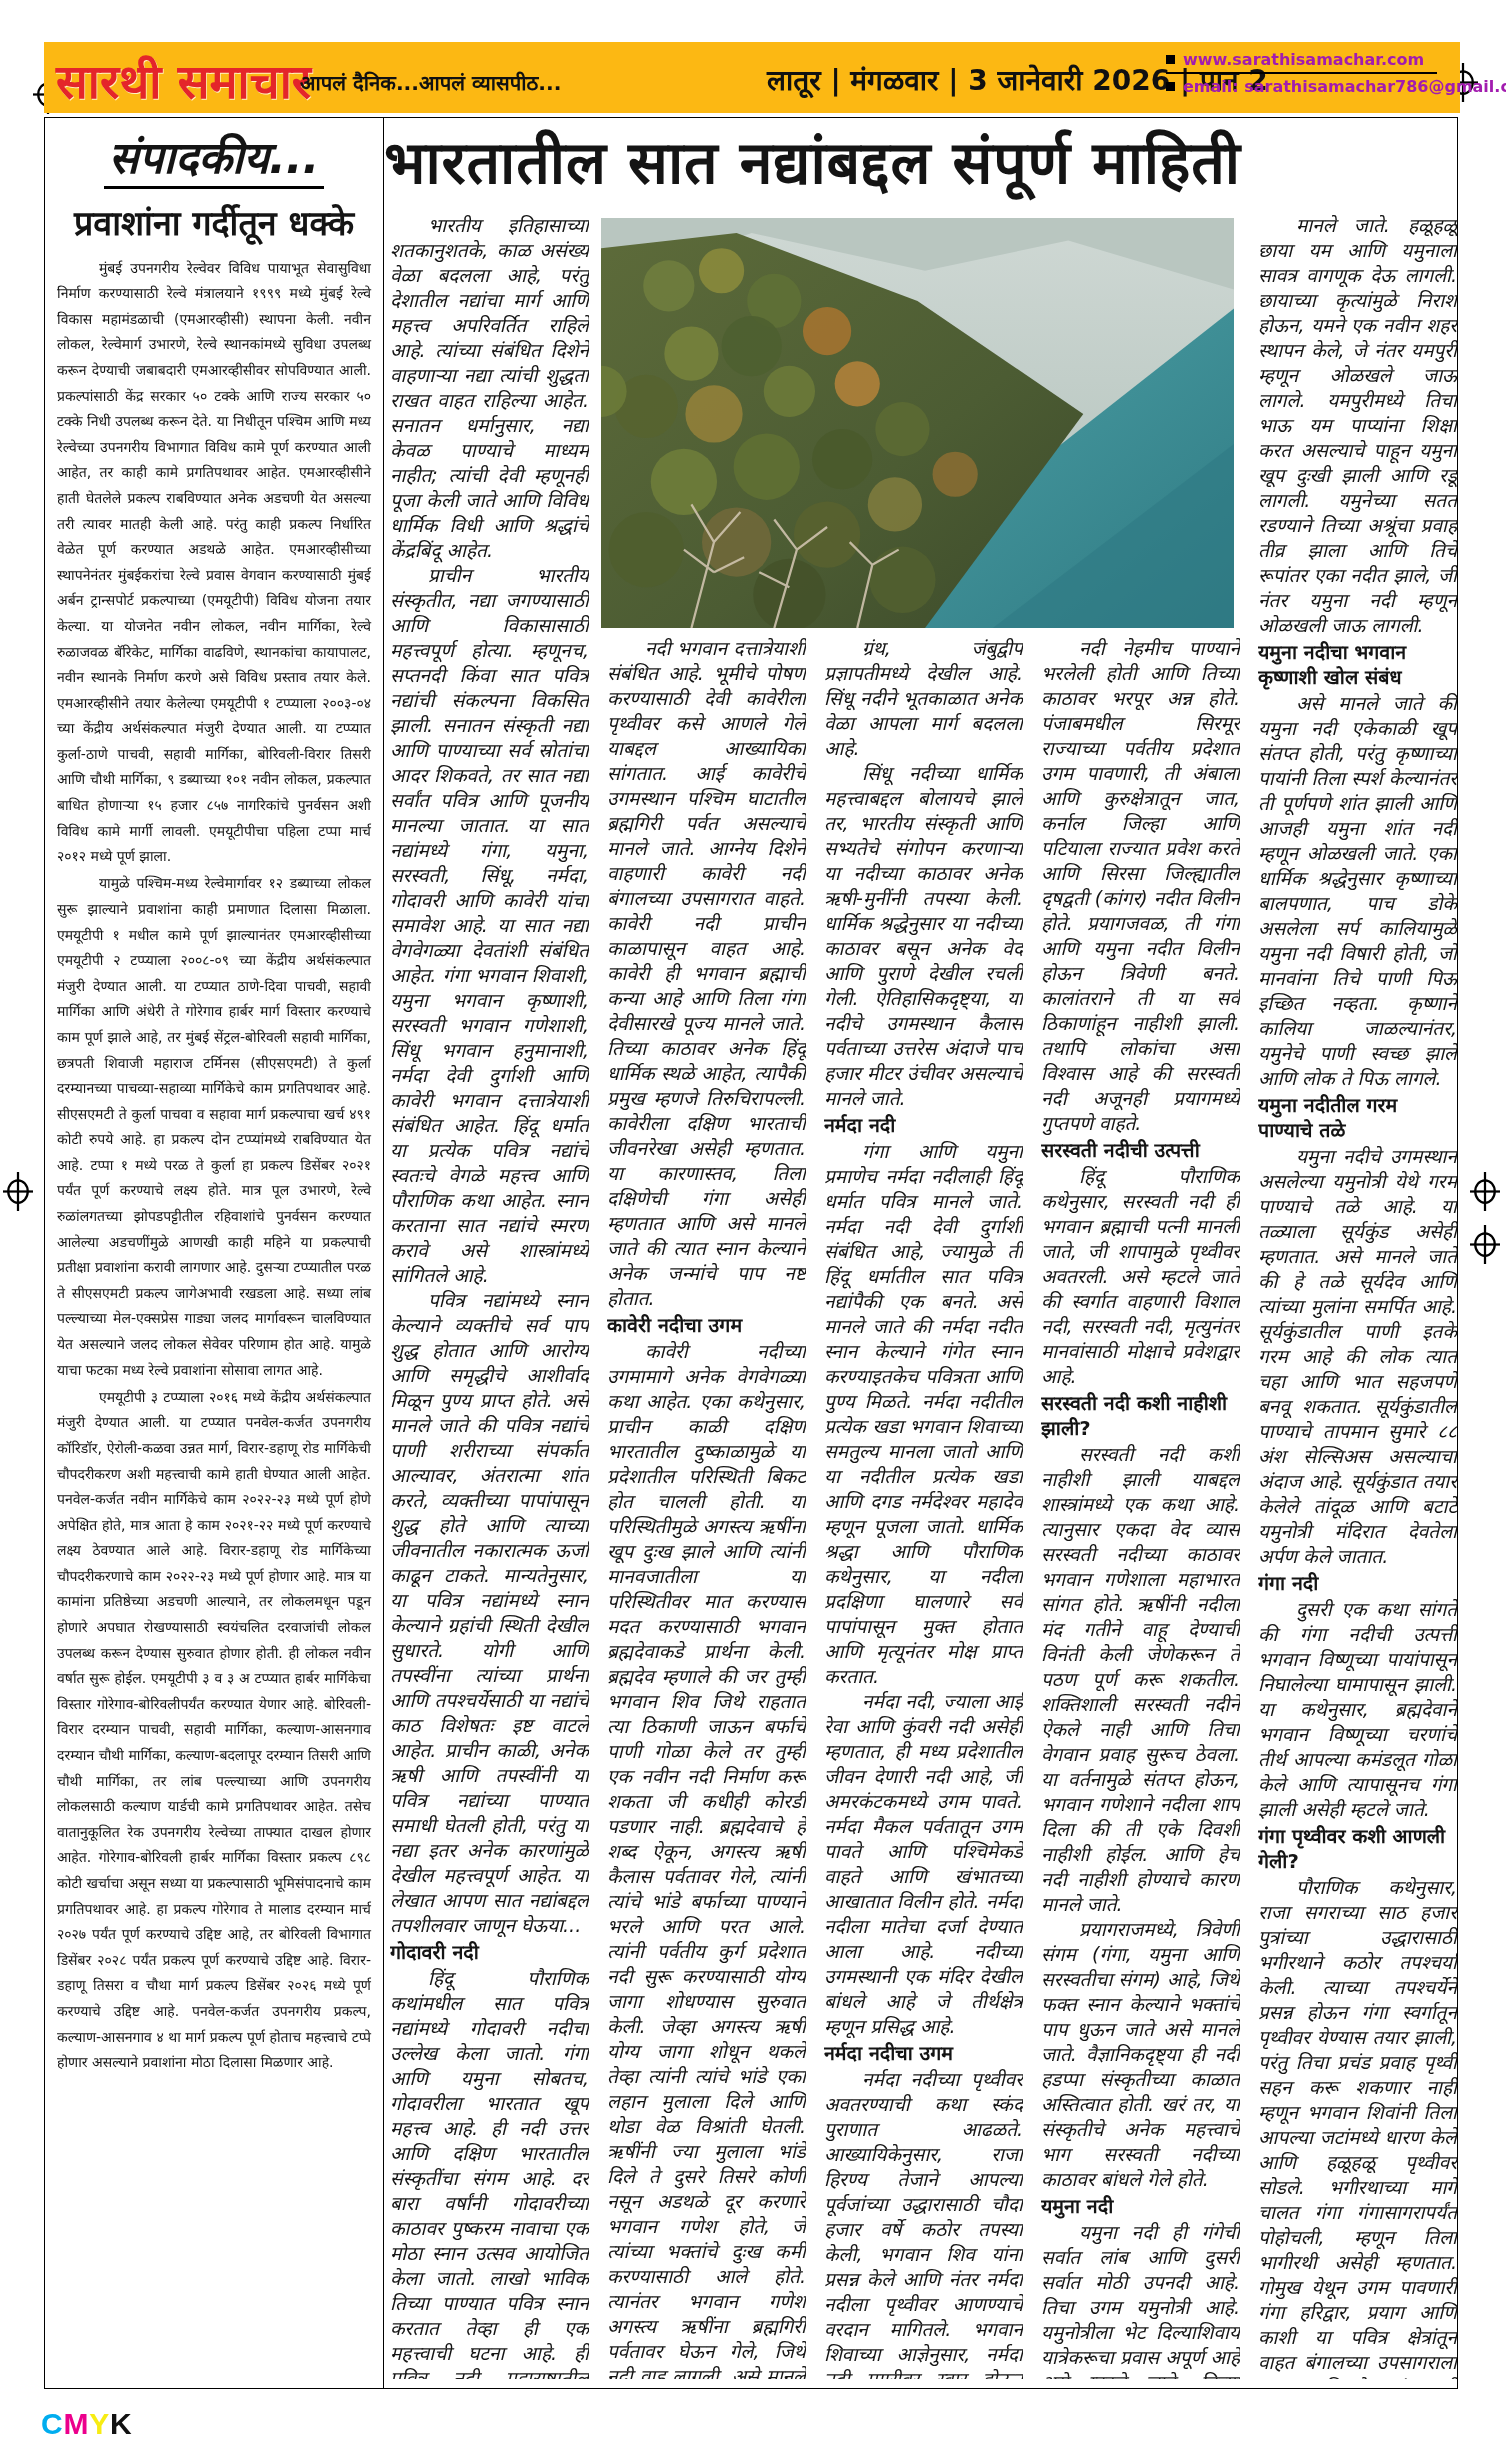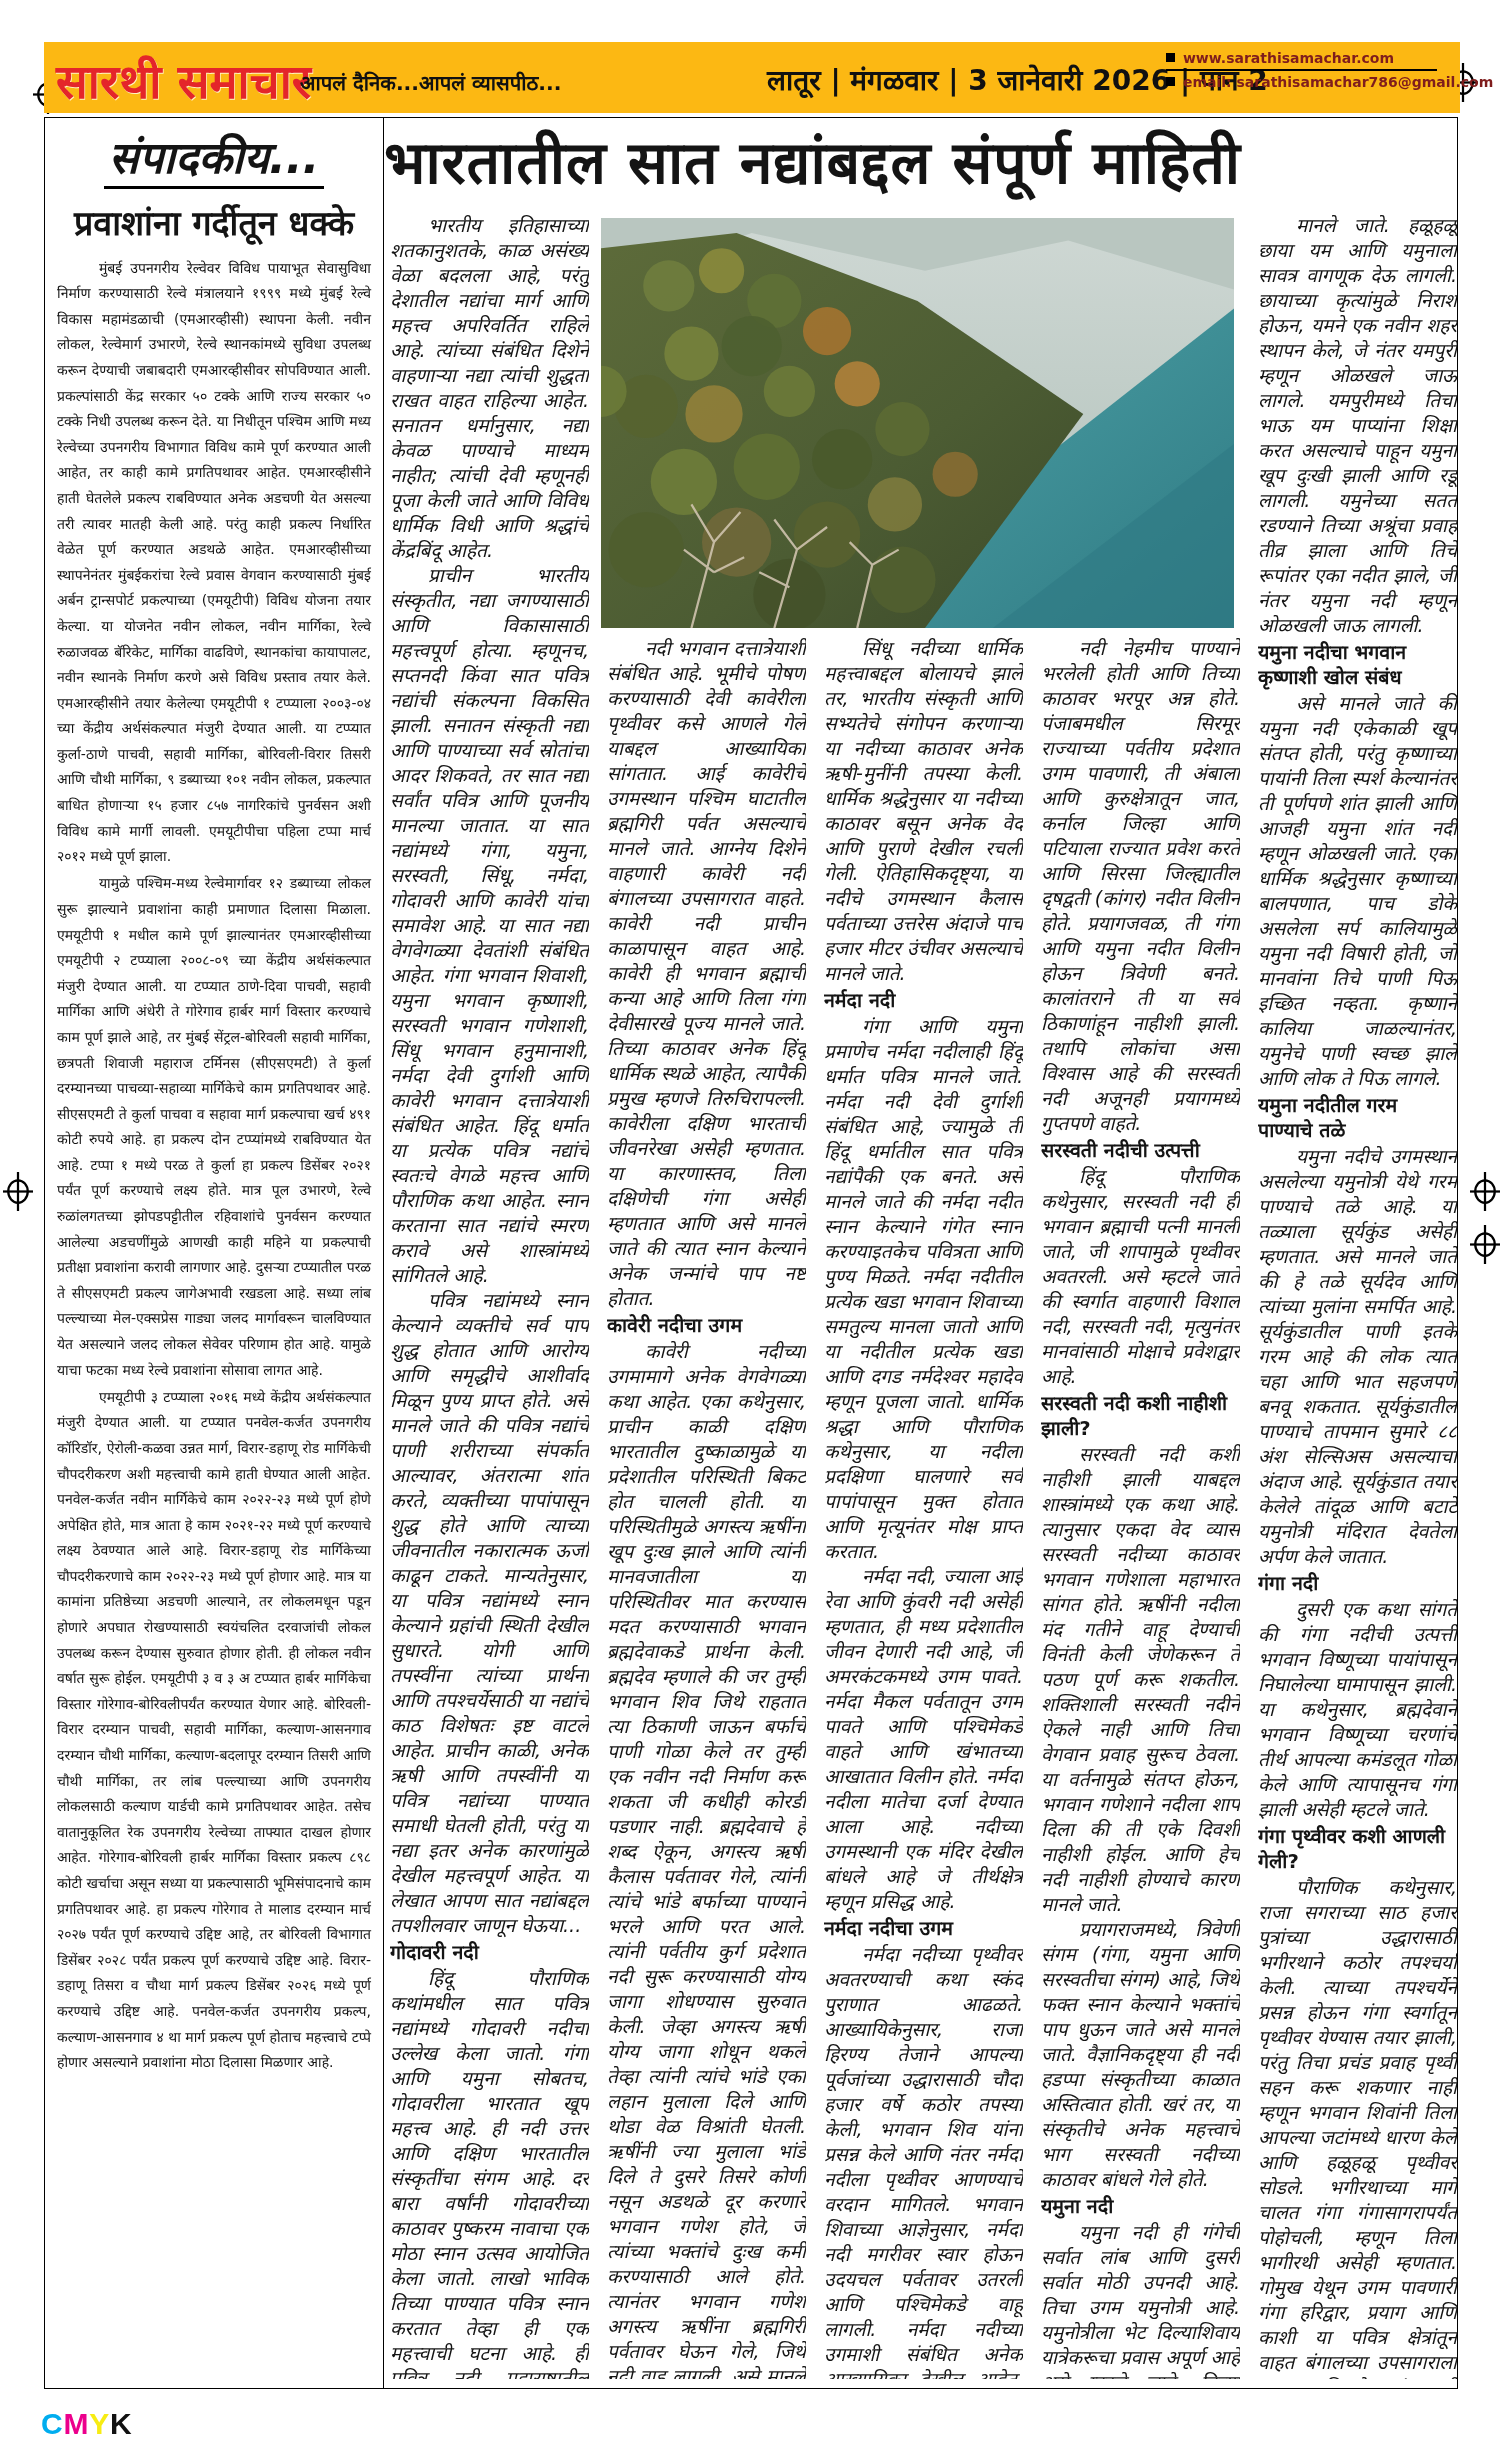--- a/index.html
+++ b/index.html
@@ -10,21 +10,21 @@
   .regmark svg{display:block;}
   .cmyk{position:absolute;font-family:"Liberation Sans","DejaVu Sans",sans-serif;
         font-weight:bold;font-size:30px;letter-spacing:0.8px;}
   
   .band{position:absolute;left:44px;top:42px;width:1416px;height:71px;background:#FCB813;}
   .mast-title{position:absolute;left:12px;top:6px;font-size:47px;font-weight:bold;
               color:#E4252A;white-space:nowrap;text-shadow:0.8px 0.8px 0 #fff3c4;}
   .mast-tag{position:absolute;left:256px;top:25.6px;font-size:20.3px;font-weight:bold;color:#111;white-space:nowrap;}
   .mast-date{position:absolute;left:723px;top:18px;width:422px;text-align:center;
              font-size:28px;font-weight:bold;color:#111;white-space:nowrap;}
-  .mast-contact{position:absolute;right:22.6px;top:7.5px;width:271px;font-size:14px;font-weight:bold;color:#7f1d1d;}
+  .mast-contact{position:absolute;right:22.6px;top:7.5px;width:271px;font-size:16px;font-weight:bold;color:#a21caf;}
   .mast-contact .row{display:flex;align-items:center;gap:7.5px;white-space:nowrap;}
   .mast-contact .rule{height:2.3px;background:#000;margin:3px 0;}
   .sq{display:inline-block;width:9px;height:9px;background:#000;flex:0 0 auto;}
   
   .frame{position:absolute;left:44px;top:117px;width:1414px;height:2272px;border:1.5px solid #000;box-sizing:border-box;padding-left:26px;}
   
   .editorial{position:absolute;left:0;top:0;width:339px;height:100%;border-right:1.5px solid #000;
              box-sizing:border-box;padding:6px 12px;overflow:hidden;}
   .ed-kicker{text-align:center;font-size:44px;font-weight:bold;font-style:italic;margin:1.5px 0 7.5px;}
   .ed-kicker span{border-bottom:3.8px solid #000;padding:0 4.5px 3px;}
@@ -190,20 +190,21 @@
             <p>पवित्र नद्यांमध्ये स्नान केल्याने व्यक्तीचे सर्व पाप शुद्ध होतात आणि आरोग्य आणि समृद्धीचे आशीर्वाद मिळून पुण्य प्राप्त होते. असे मानले जाते की पवित्र नद्यांचे पाणी शरीराच्या संपर्कात आल्यावर, अंतरात्मा शांत करते, व्यक्तीच्या पापांपासून शुद्ध होते आणि त्याच्या जीवनातील नकारात्मक ऊर्जा काढून टाकते. मान्यतेनुसार, या पवित्र नद्यांमध्ये स्नान केल्याने ग्रहांची स्थिती देखील सुधारते. योगी आणि तपस्वींना त्यांच्या प्रार्थना आणि तपश्चर्येसाठी या नद्यांचे काठ विशेषतः इष्ट वाटले आहेत. प्राचीन काळी, अनेक ऋषी आणि तपस्वींनी या पवित्र नद्यांच्या पाण्यात समाधी घेतली होती, परंतु या नद्या इतर अनेक कारणांमुळे देखील महत्त्वपूर्ण आहेत. या लेखात आपण सात नद्यांबद्दल तपशीलवार जाणून घेऊया...</p>
             <div class="subhead">गोदावरी नदी</div>
             <p>हिंदू पौराणिक कथांमधील सात पवित्र नद्यांमध्ये गोदावरी नदीचा उल्लेख केला जातो. गंगा आणि यमुना सोबतच, गोदावरीला भारतात खूप महत्त्व आहे. ही नदी उत्तर आणि दक्षिण भारतातील संस्कृतींचा संगम आहे. दर बारा वर्षांनी गोदावरीच्या काठावर पुष्करम नावाचा एक मोठा स्नान उत्सव आयोजित केला जातो. लाखो भाविक तिच्या पाण्यात पवित्र स्नान करतात तेव्हा ही एक महत्त्वाची घटना आहे. ही पवित्र नदी महाराष्ट्रातील नाशिक जिल्ह्यातील त्र्यंबकेश्वरजवळ मध्य भारतातील पश्चिम घाटात उगम पावते आणि आंध्र प्रदेशातील पश्चिम गोदावरी आणि पूर्व गोदावरी जिल्ह्यांमधून वाहते आणि बंगालच्या उपसागरात वाहते. गंगेनंतर, ही देशातील दुसरी सर्वात लांब नदी आहे (१,४६५ किलोमीटर). त्र्यंबकेश्वर, भद्राचलम आणि नांदेड सारखी प्रमुख तीर्थस्थळे तिच्या काठावर आहेत.</p>
           </div>
         <div class="col c2">
             <p>नदी भगवान दत्तात्रेयाशी संबंधित आहे. भूमीचे पोषण करण्यासाठी देवी कावेरीला पृथ्वीवर कसे आणले गेले याबद्दल आख्यायिका सांगतात. आई कावेरीचे उगमस्थान पश्चिम घाटातील ब्रह्मगिरी पर्वत असल्याचे मानले जाते. आग्नेय दिशेने वाहणारी कावेरी नदी बंगालच्या उपसागरात वाहते. कावेरी नदी प्राचीन काळापासून वाहत आहे. कावेरी ही भगवान ब्रह्माची कन्या आहे आणि तिला गंगा देवीसारखे पूज्य मानले जाते. तिच्या काठावर अनेक हिंदू धार्मिक स्थळे आहेत, त्यापैकी प्रमुख म्हणजे तिरुचिरापल्ली. कावेरीला दक्षिण भारताची जीवनरेखा असेही म्हणतात. या कारणास्तव, तिला दक्षिणेची गंगा असेही म्हणतात आणि असे मानले जाते की त्यात स्नान केल्याने अनेक जन्मांचे पाप नष्ट होतात.</p>
             <div class="subhead">कावेरी नदीचा उगम</div>
             <p>कावेरी नदीच्या उगमामागे अनेक वेगवेगळ्या कथा आहेत. एका कथेनुसार, प्राचीन काळी दक्षिण भारतातील दुष्काळामुळे या प्रदेशातील परिस्थिती बिकट होत चालली होती. या परिस्थितीमुळे अगस्त्य ऋषींना खूप दुःख झाले आणि त्यांनी मानवजातीला या परिस्थितीवर मात करण्यास मदत करण्यासाठी भगवान ब्रह्मदेवाकडे प्रार्थना केली. ब्रह्मदेव म्हणाले की जर तुम्ही भगवान शिव जिथे राहतात त्या ठिकाणी जाऊन बर्फाचे पाणी गोळा केले तर तुम्ही एक नवीन नदी निर्माण करू शकता जी कधीही कोरडी पडणार नाही. ब्रह्मदेवाचे हे शब्द ऐकून, अगस्त्य ऋषी कैलास पर्वतावर गेले, त्यांनी त्यांचे भांडे बर्फाच्या पाण्याने भरले आणि परत आले. त्यांनी पर्वतीय कुर्ग प्रदेशात नदी सुरू करण्यासाठी योग्य जागा शोधण्यास सुरुवात केली. जेव्हा अगस्त्य ऋषी योग्य जागा शोधून थकले तेव्हा त्यांनी त्यांचे भांडे एका लहान मुलाला दिले आणि थोडा वेळ विश्रांती घेतली. ऋषींनी ज्या मुलाला भांडे दिले ते दुसरे तिसरे कोणी नसून अडथळे दूर करणारे भगवान गणेश होते, जे त्यांच्या भक्तांचे दुःख कमी करण्यासाठी आले होते. त्यानंतर भगवान गणेश अगस्त्य ऋषींना ब्रह्मगिरी पर्वतावर घेऊन गेले, जिथे नदी वाहू लागली. असे मानले जाते की त्यात स्नान केल्याने अनेक जन्मांच्या पापांपैकी एक पाप नष्ट होते.</p>
           </div>
         <div class="col c3">
+            <p>ग्रंथ, जंबुद्वीप प्रज्ञापतीमध्ये देखील आहे. सिंधू नदीने भूतकाळात अनेक वेळा आपला मार्ग बदलला आहे.</p>
             <p>सिंधू नदीच्या धार्मिक महत्त्वाबद्दल बोलायचे झाले तर, भारतीय संस्कृती आणि सभ्यतेचे संगोपन करणाऱ्या या नदीच्या काठावर अनेक ऋषी-मुनींनी तपस्या केली. धार्मिक श्रद्धेनुसार या नदीच्या काठावर बसून अनेक वेद आणि पुराणे देखील रचली गेली. ऐतिहासिकदृष्ट्या, या नदीचे उगमस्थान कैलास पर्वताच्या उत्तरेस अंदाजे पाच हजार मीटर उंचीवर असल्याचे मानले जाते.</p>
             <div class="subhead">नर्मदा नदी</div>
             <p>गंगा आणि यमुना प्रमाणेच नर्मदा नदीलाही हिंदू धर्मात पवित्र मानले जाते. नर्मदा नदी देवी दुर्गाशी संबंधित आहे, ज्यामुळे ती हिंदू धर्मातील सात पवित्र नद्यांपैकी एक बनते. असे मानले जाते की नर्मदा नदीत स्नान केल्याने गंगेत स्नान करण्याइतकेच पवित्रता आणि पुण्य मिळते. नर्मदा नदीतील प्रत्येक खडा भगवान शिवाच्या समतुल्य मानला जातो आणि या नदीतील प्रत्येक खडा आणि दगड नर्मदेश्वर महादेव म्हणून पूजला जातो. धार्मिक श्रद्धा आणि पौराणिक कथेनुसार, या नदीला प्रदक्षिणा घालणारे सर्व पापांपासून मुक्त होतात आणि मृत्यूनंतर मोक्ष प्राप्त करतात.</p>
             <p>नर्मदा नदी, ज्याला आई रेवा आणि कुंवरी नदी असेही म्हणतात, ही मध्य प्रदेशातील जीवन देणारी नदी आहे, जी अमरकंटकमध्ये उगम पावते. नर्मदा मैकल पर्वतातून उगम पावते आणि पश्चिमेकडे वाहते आणि खंभातच्या आखातात विलीन होते. नर्मदा नदीला मातेचा दर्जा देण्यात आला आहे. नदीच्या उगमस्थानी एक मंदिर देखील बांधले आहे जे तीर्थक्षेत्र म्हणून प्रसिद्ध आहे.</p>
             <div class="subhead">नर्मदा नदीचा उगम</div>
             <p>नर्मदा नदीच्या पृथ्वीवर अवतरण्याची कथा स्कंद पुराणात आढळते. आख्यायिकेनुसार, राजा हिरण्य तेजाने आपल्या पूर्वजांच्या उद्धारासाठी चौदा हजार वर्षे कठोर तपस्या केली, भगवान शिव यांना प्रसन्न केले आणि नंतर नर्मदा नदीला पृथ्वीवर आणण्याचे वरदान मागितले. भगवान शिवाच्या आज्ञेनुसार, नर्मदा नदी मगरीवर स्वार होऊन उदयचल पर्वतावर उतरली आणि पश्चिमेकडे वाहू लागली. नर्मदा नदीच्या उगमाशी संबंधित अनेक आख्यायिका देखील आहेत, ज्या ठिकाणाहून आणि प्रदेशानुसार बदलतात.</p>
           </div>
         <div class="col c4">
             <p>नदी नेहमीच पाण्याने भरलेली होती आणि तिच्या काठावर भरपूर अन्न होते. पंजाबमधील सिरमूर राज्याच्या पर्वतीय प्रदेशात उगम पावणारी, ती अंबाला आणि कुरुक्षेत्रातून जात, कर्नाल जिल्हा आणि पटियाला राज्यात प्रवेश करते आणि सिरसा जिल्ह्यातील दृषद्वती (कांगर) नदीत विलीन होते. प्रयागजवळ, ती गंगा आणि यमुना नदीत विलीन होऊन त्रिवेणी बनते. कालांतराने ती या सर्व ठिकाणांहून नाहीशी झाली. तथापि लोकांचा असा विश्वास आहे की सरस्वती नदी अजूनही प्रयागमध्ये गुप्तपणे वाहते.</p>
             <div class="subhead">सरस्वती नदीची उत्पत्ती</div>

